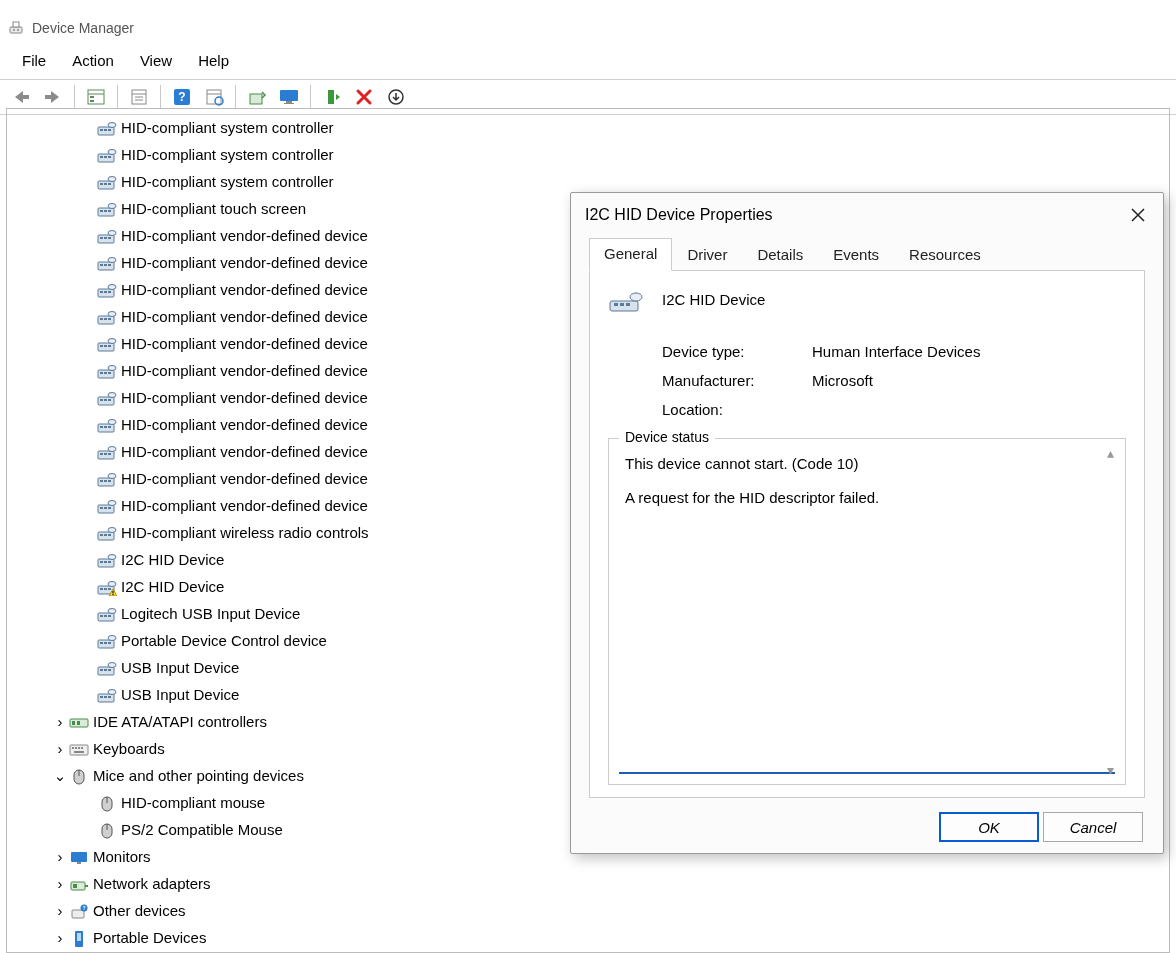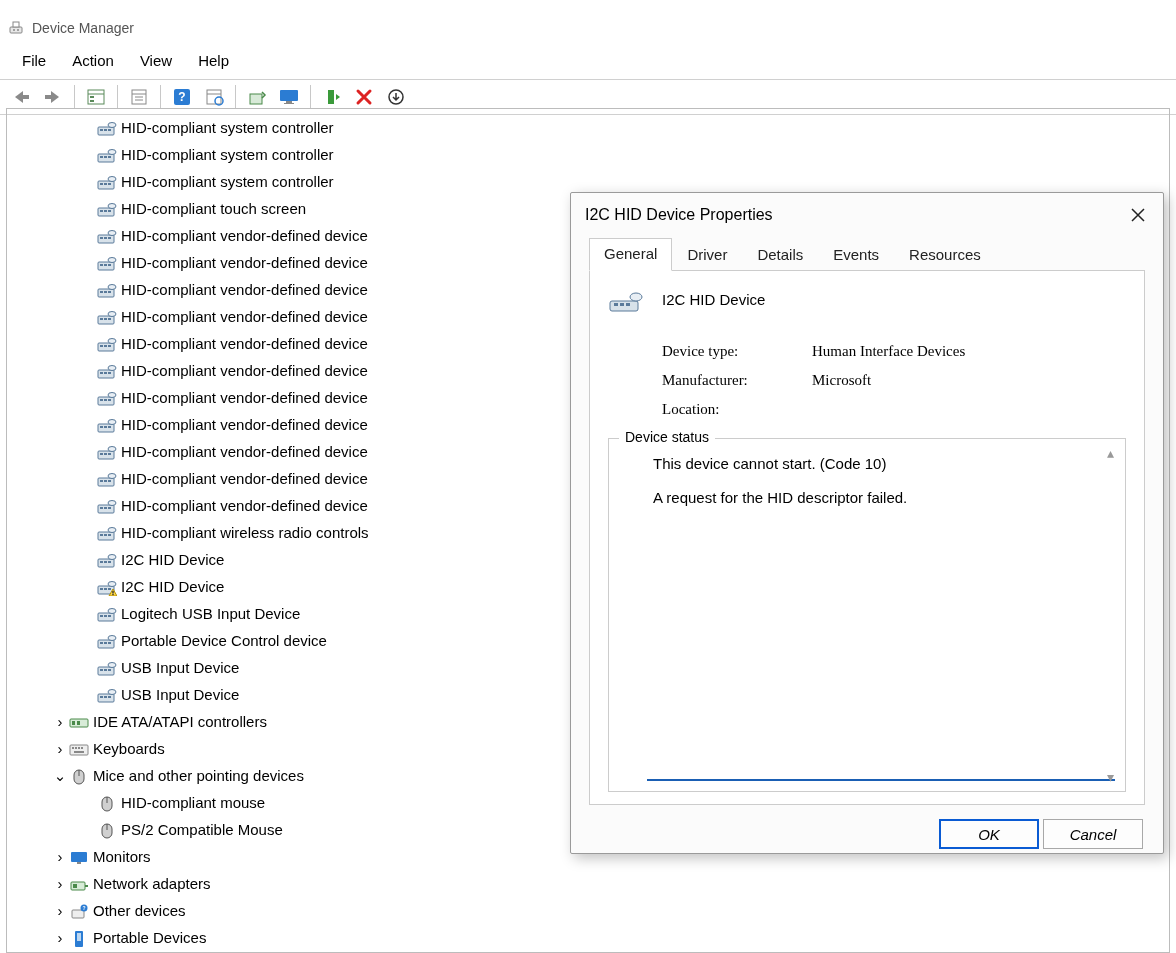--- a/index.html
+++ b/index.html
@@ -94,21 +94,21 @@
   .dlg-title {
     height: 44px;
     display:flex; align-items:center;
     padding: 0 14px;
     font-size: 16px;
     justify-content: space-between;
   }
   .dlg-close { font-size:18px; cursor:default; padding:4px;}
   .dlg-body {
     flex:1;
-    padding: 0 18px 2px 18px;
+    padding: 0 18px 9px 18px;
     display:flex; flex-direction:column;justify-content:center;
   }
   .tabs {
     display:flex;
     border-bottom: 1px solid #ccc;
     font-size: 15px;
     align-items: flex-end;
   }
   .tab {
     padding: 6px 14px 8px 14px;
@@ -138,21 +138,20 @@
     font-size:15px;
   }
   .dev-header .dev-icon { width:36px; height:30px; }
   .info-grid {
     margin-left: 54px;
     font-size:15px;
     display:grid;
     grid-template-columns: 150px 1fr;
     row-gap: 12px;
     margin-bottom: 20px;
-    font-family: Liberation Serif, serif;
   }
   .status-frame {
     border: 1px solid #ccc;
     position: relative;
     padding: 12px 10px 10px 10px;
     flex:1;
     display:flex; flex-direction:column;
   }
   .status-frame .legend {
     position:absolute; top:-10px; left:10px;
@@ -162,21 +161,20 @@
     flex:1;
     border: none;
     font-family: inherit;
     font-size: 15px;
     resize: none;
     padding: 4px 6px;
     background:#fff;
     white-space: pre-wrap;
     border-bottom: 2px solid #1a5fb4;
     overflow:auto;
-    margin-left:28px;
   }
   .status-scroll-hints { position:absolute; right:4px; top:6px; bottom:6px; width:14px; display:flex; flex-direction:column; justify-content:space-between; color:#999;}
   .dlg-buttons {
     display:flex; justify-content:flex-end; gap:4px;
     padding: 14px 2px 2px 2px;
     font-style: italic;
   }
   .dlg-btn {
     min-width: 100px; height: 30px;
     background:#fdfdfd;

